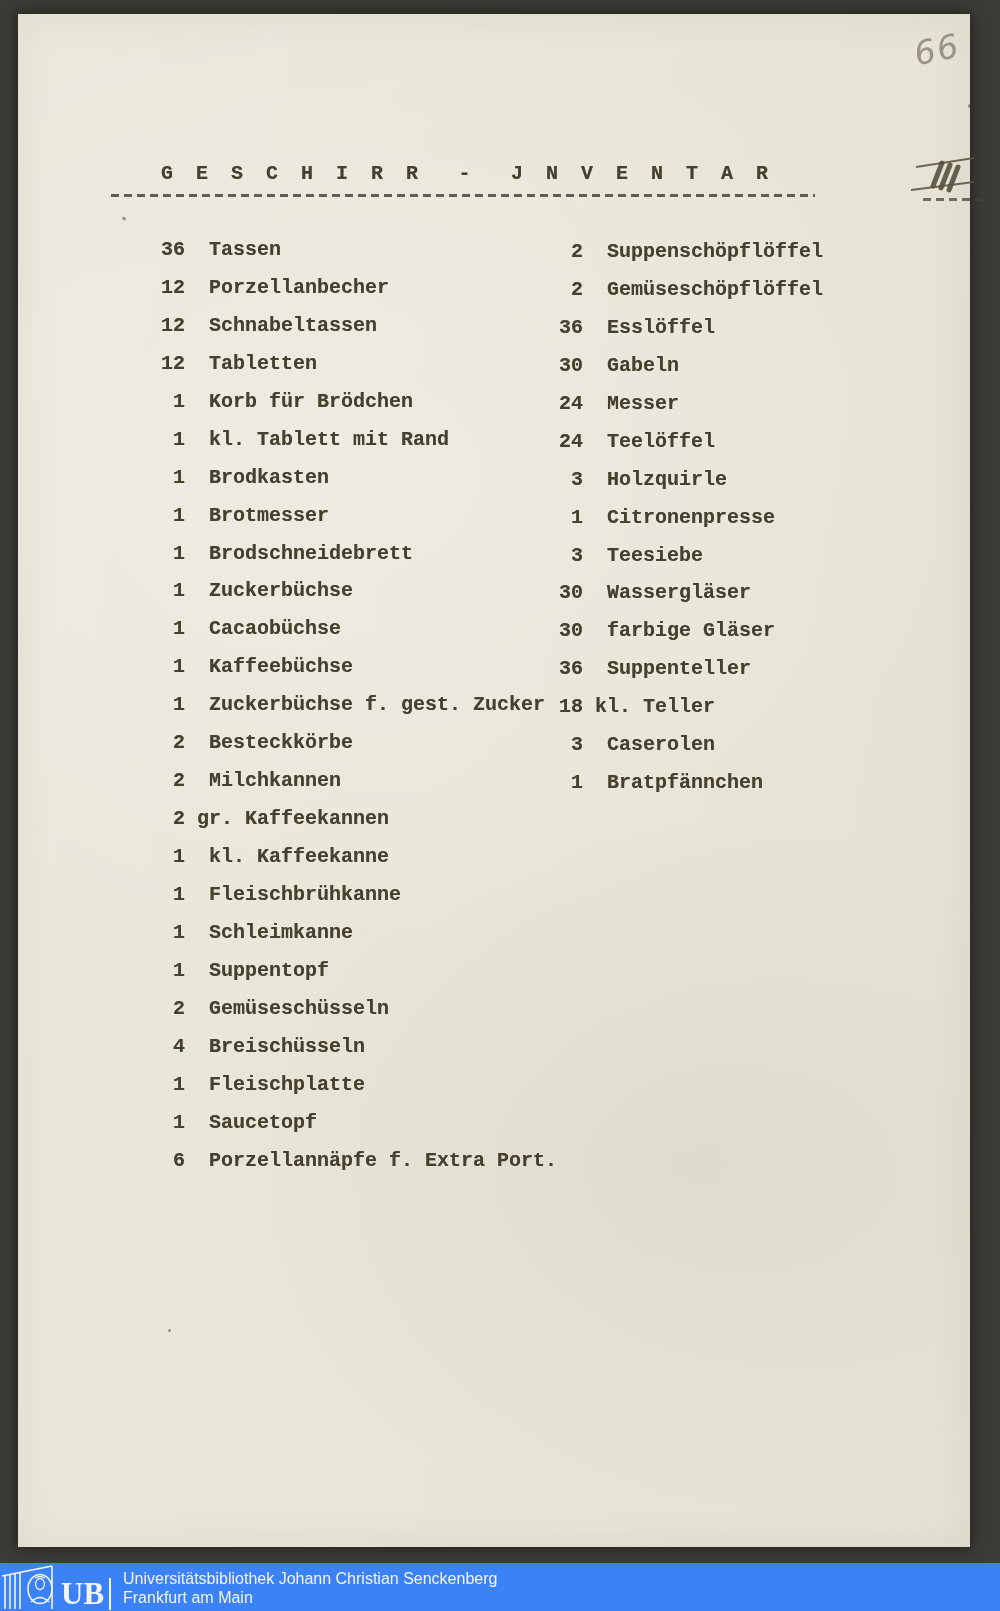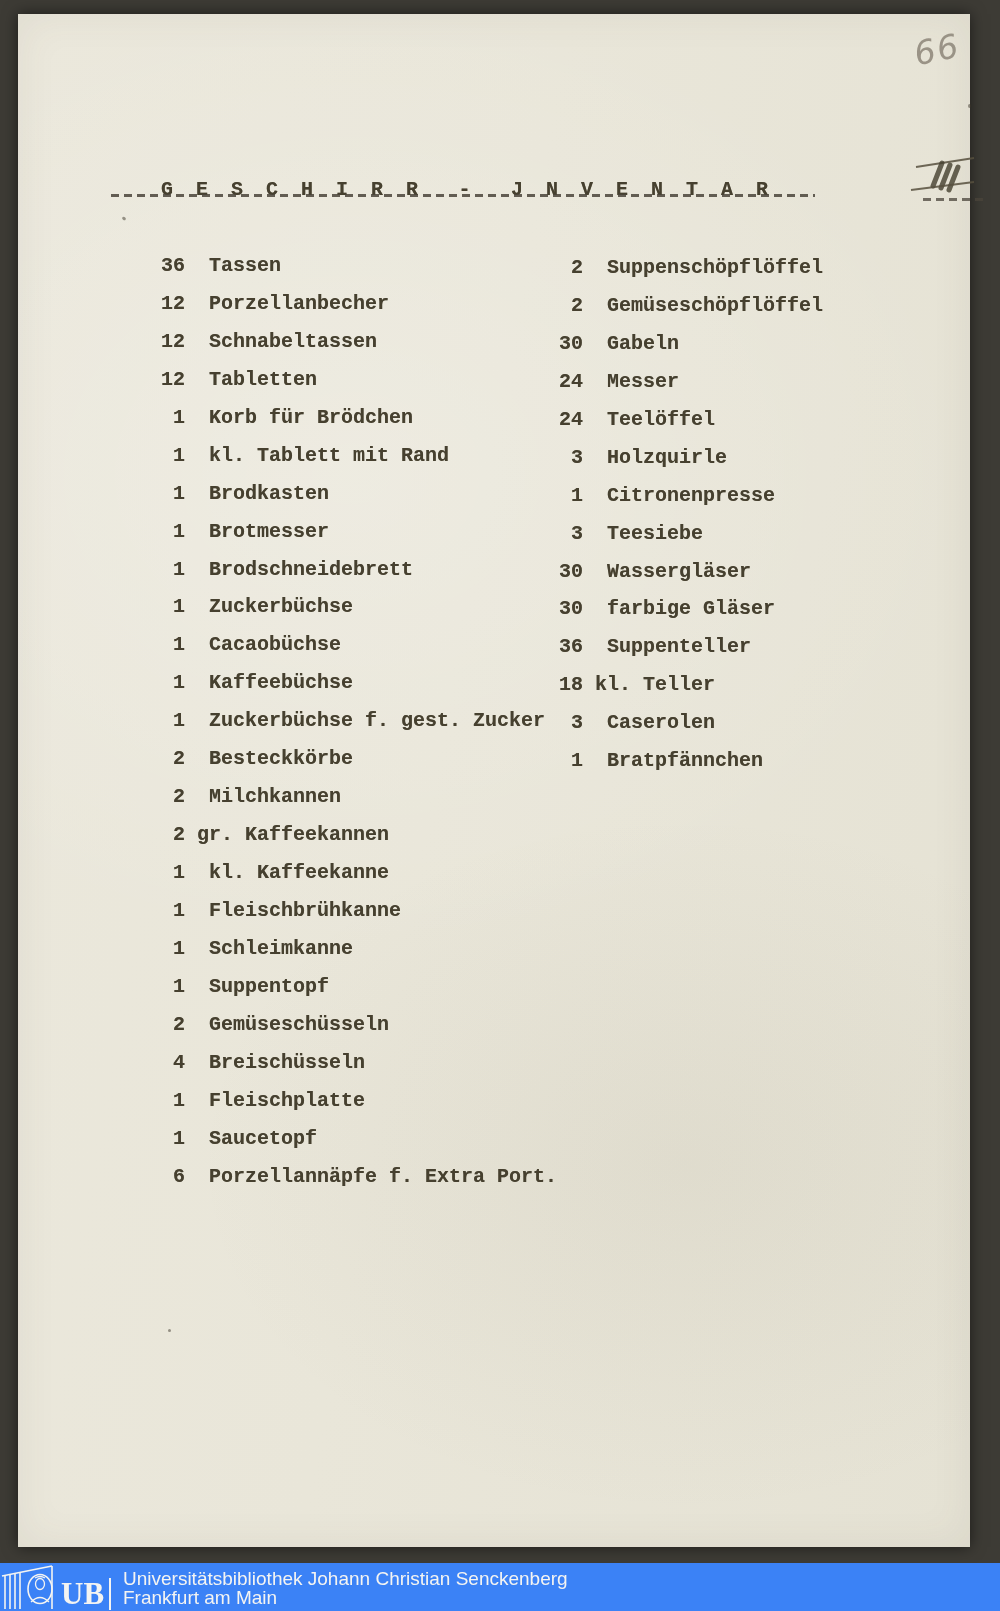--- a/index.html
+++ b/index.html
@@ -13,21 +13,21 @@
   
   .paper{
     position:absolute;left:18px;top:14px;width:952px;height:1533px;
     background:
       radial-gradient(ellipse 900px 700px at 35% 30%, rgba(255,255,255,.20), rgba(255,255,255,0) 70%),
       radial-gradient(ellipse 700px 500px at 70% 75%, rgba(120,110,85,.07), rgba(0,0,0,0) 70%),
       linear-gradient(100deg,#ebe8dc 0%,#e9e6d9 45%,#e5e2d4 100%);
     box-shadow:0 0 14px rgba(0,0,0,.55), inset 0 0 40px rgba(90,80,60,.08);
   }
   
-  .tw{color:#46402f;font-weight:bold;margin-top:16px;}
+  .tw{color:#46402f;font-weight:bold;}
   .title{
     position:absolute;left:143px;top:148px;
     font-size:20px;letter-spacing:5.5px;white-space:pre;
     text-shadow:0 0 .6px rgba(70,64,47,.6);
   }
   .dashline{
     position:absolute;height:3px;
     background:repeating-linear-gradient(90deg,#4a443a 0 8px,rgba(0,0,0,0) 8px 13px);
     opacity:.85;
   }
@@ -57,21 +57,21 @@
   .s3{left:950px;top:90px;width:3px;height:4px;}
   
   .footer{
     position:absolute;left:0;top:1563px;width:1000px;height:60px;
     background:#3b82f6;
   }
   .footer-logo{position:absolute;left:0;top:0;}
   .footer-text{
     position:absolute;left:123px;top:6px;
     font-family:"Liberation Sans",sans-serif;
-    font-size:19px;line-height:19px;color:#f4f4f2;
+    font-size:16px;line-height:19px;color:#f4f4f2;
     white-space:nowrap;
   }
 </style>
 </head>
 <body>
 
 <div class="paper">
 
   <div class="pencil-66">66</div>
 
@@ -111,20 +111,21 @@
       <div class="row"><span class="qty">1</span><span class="name">Suppentopf</span></div>
       <div class="row"><span class="qty">2</span><span class="name">Gemüseschüsseln</span></div>
       <div class="row"><span class="qty">4</span><span class="name">Breischüsseln</span></div>
       <div class="row"><span class="qty">1</span><span class="name">Fleischplatte</span></div>
       <div class="row"><span class="qty">1</span><span class="name">Saucetopf</span></div>
       <div class="row"><span class="qty">6</span><span class="name">Porzellannäpfe f. Extra Port.</span></div>
     </div>
   <div id="right-col" class="col col-right tw">
       <div class="row"><span class="qty">2</span><span class="name">Suppenschöpflöffel</span></div>
       <div class="row"><span class="qty">2</span><span class="name">Gemüseschöpflöffel</span></div>
+      <div class="row"><span class="qty">36</span><span class="name">Esslöffel</span></div>
       <div class="row"><span class="qty">30</span><span class="name">Gabeln</span></div>
       <div class="row"><span class="qty">24</span><span class="name">Messer</span></div>
       <div class="row"><span class="qty">24</span><span class="name">Teelöffel</span></div>
       <div class="row"><span class="qty">3</span><span class="name">Holzquirle</span></div>
       <div class="row"><span class="qty">1</span><span class="name">Citronenpresse</span></div>
       <div class="row"><span class="qty">3</span><span class="name">Teesiebe</span></div>
       <div class="row"><span class="qty">30</span><span class="name">Wassergläser</span></div>
       <div class="row"><span class="qty">30</span><span class="name">farbige Gläser</span></div>
       <div class="row"><span class="qty">36</span><span class="name">Suppenteller</span></div>
       <div class="row"><span class="qty">18</span><span class="name tight">kl. Teller</span></div>

